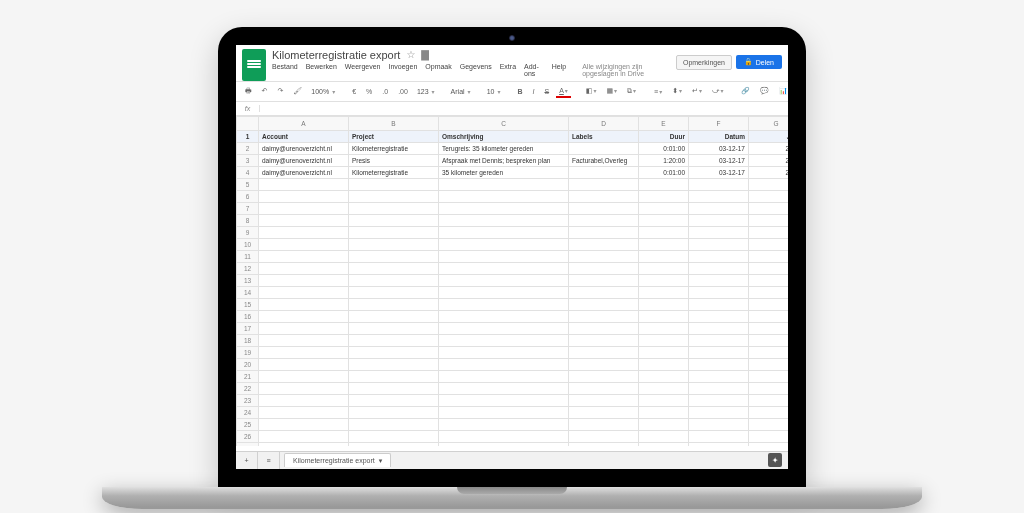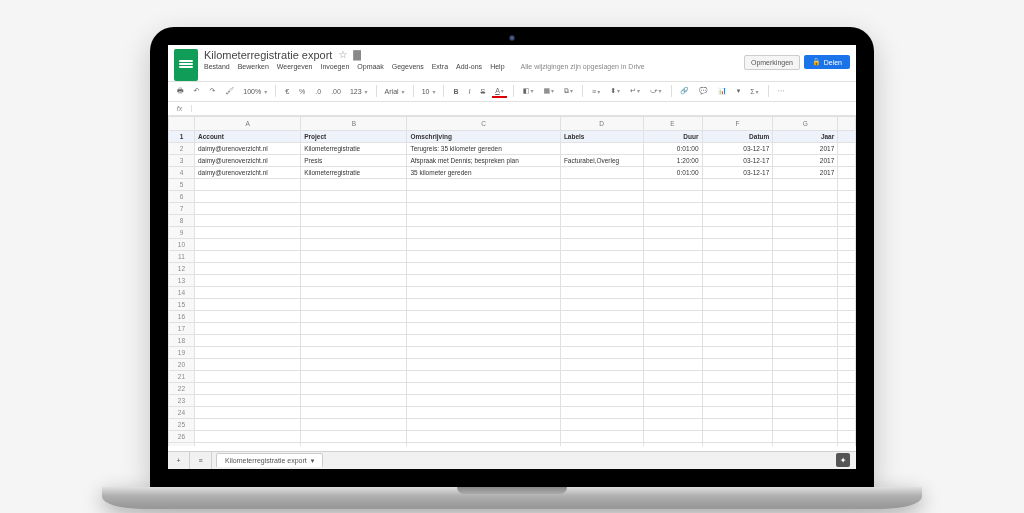--- a/index.html
+++ b/index.html
@@ -6,21 +6,21 @@
 body {
   background: #f5f5f5;
   display: flex;
   justify-content: center;
   align-items: center;
   min-height: 513px;
   font-family: Arial, sans-serif;
   overflow: hidden;
 }
 .laptop {
-  width: 724px;
+  width: 588px;
   height: 460px;
   background: #000;
   border-radius: 24px 24px 0 0;
   padding: 18px;
   position: relative;
   box-shadow: 0 10px 30px rgba(0,0,0,0.2);
 }
 .camera {
   position: absolute;
   top: 8px;

